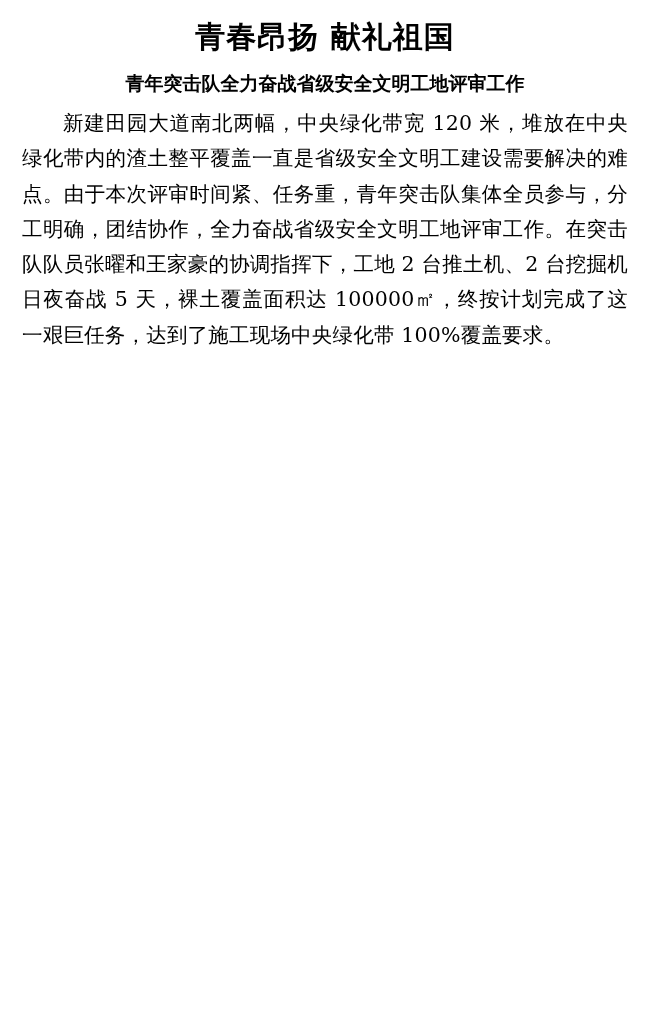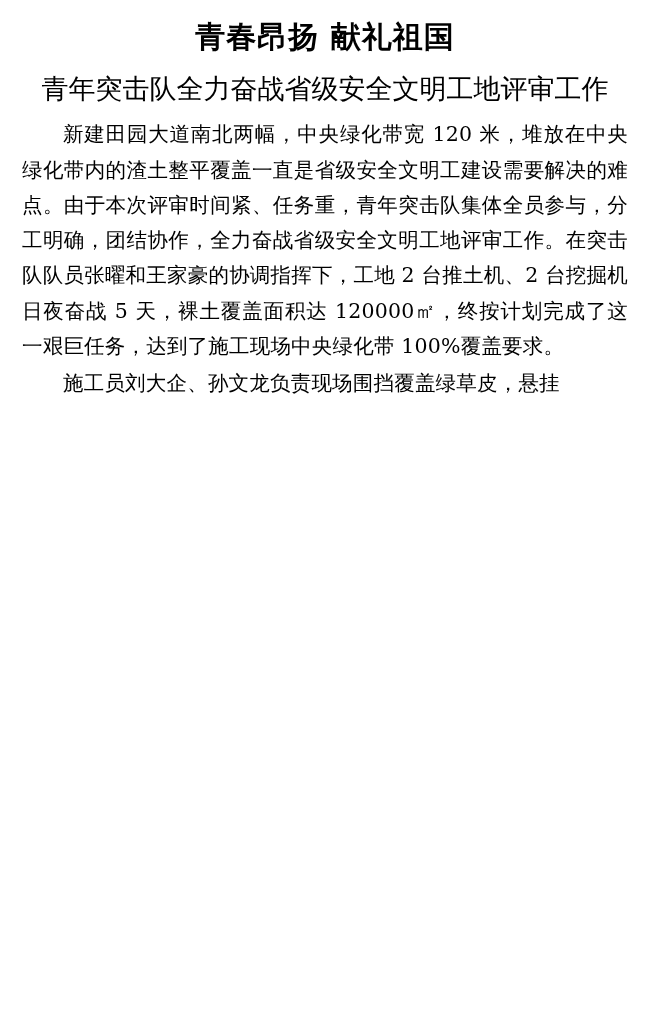--- a/index.html
+++ b/index.html
@@ -25,22 +25,22 @@
     text-align: center;
     font-size: 30px;
     font-weight: bold;
     letter-spacing: 1px;
     line-height: 1.25;
     margin: 8px 0 2px 0;
     font-family: "DejaVu Serif", "Liberation Serif", serif;
   }
   .doc-subtitle {
     text-align: center;
-    font-size: 27px;
-    font-weight: normal;
+    font-size: 19px;
+    font-weight: bold;
     letter-spacing: 0px;
     line-height: 1.4;
     margin: 14px 0 10px 0;
     font-family: "DejaVu Serif", "Liberation Serif", serif;
   }
   .body-text {
     font-size: 20.5px;
     line-height: 1.72;
     text-align: justify;
     text-justify: inter-ideograph;
@@ -52,18 +52,17 @@
 </head>
 <body>
 
 <div class="page">
 
   <h1 class="doc-title">青春昂扬  献礼祖国</h1>
 
   <h2 class="doc-subtitle">青年突击队全力奋战省级安全文明工地评审工作</h2>
 
 
-  <p class="body-text">新建田园大道南北两幅，中央绿化带宽 120 米，堆放在中央绿化带内的渣土整平覆盖一直是省级安全文明工建设需要解决的难点。由于本次评审时间紧、任务重，青年突击队集体全员参与，分工明确，团结协作，全力奋战省级安全文明工地评审工作。在突击队队员张曜和王家豪的协调指挥下，工地 2 台推土机、2 台挖掘机日夜奋战 5 天，裸土覆盖面积达 120000㎡，终按计划完成了这一艰巨任务，达到了施工现场中央绿化带 100%覆盖要求。</p>
+  <p class="body-text">新建田园大道南北两幅，中央绿化带宽 120 米，堆放在中央绿化带内的渣土整平覆盖一直是省级安全文明工建设需要解决的难点。由于本次评审时间紧、任务重，青年突击队集体全员参与，分工明确，团结协作，全力奋战省级安全文明工地评审工作。在突击队队员张曜和王家豪的协调指挥下，工地 2 台推土机、2 台挖掘机日夜奋战 5 天，裸土覆盖面积达 100000㎡，终按计划完成了这一艰巨任务，达到了施工现场中央绿化带 100%覆盖要求。</p>
 
 
-  <p class="body-text">施工员刘大企、孙文龙负责现场围挡覆盖绿草皮，悬挂</p>
 
 </div>
 
 </body></html>

